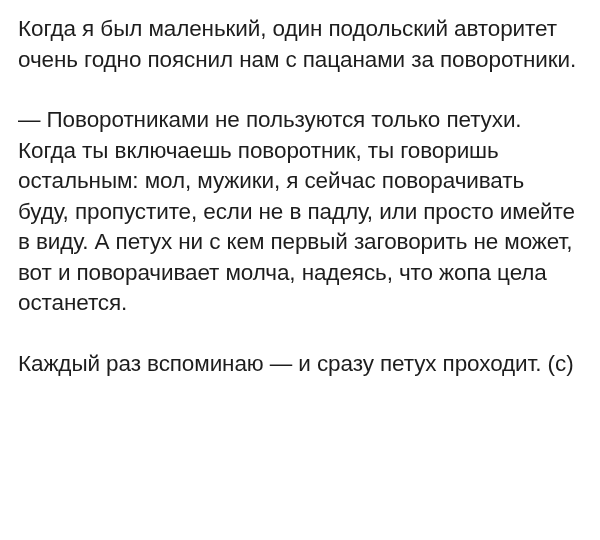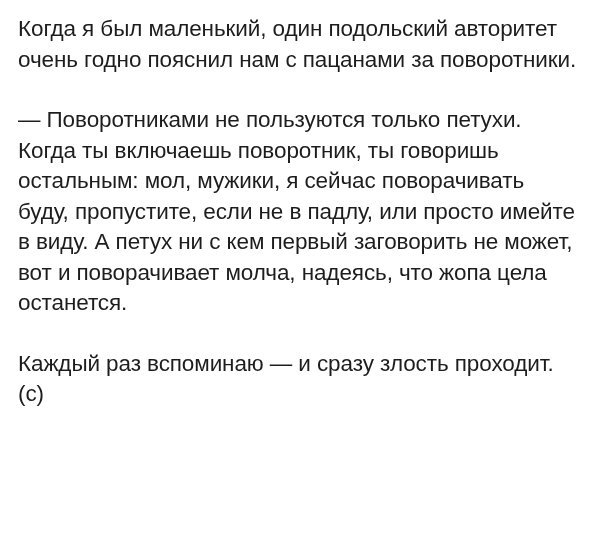--- a/index.html
+++ b/index.html
@@ -44,15 +44,15 @@
 <div class="page">
 
   <p class="para">Когда я был маленький, один подольский авторитет очень годно пояснил нам с пацанами за поворотники.</p>
 
   <div class="gap-large"></div>
 
   <p class="para">— Поворотниками не пользуются только петухи. Когда ты включаешь поворотник, ты говоришь остальным: мол, мужики, я сейчас поворачивать буду, пропустите, если не в падлу, или просто имейте в виду. А петух ни с кем первый заговорить не может, вот и поворачивает молча, надеясь, что жопа цела останется.</p>
 
   <div class="gap-medium"></div>
 
-  <p class="para">Каждый раз вспоминаю — и сразу злость проходит. (с)</p>
+  <p class="para">Каждый раз вспоминаю — и сразу петух проходит. (с)</p>
 
 </div>
 
 </body></html>

